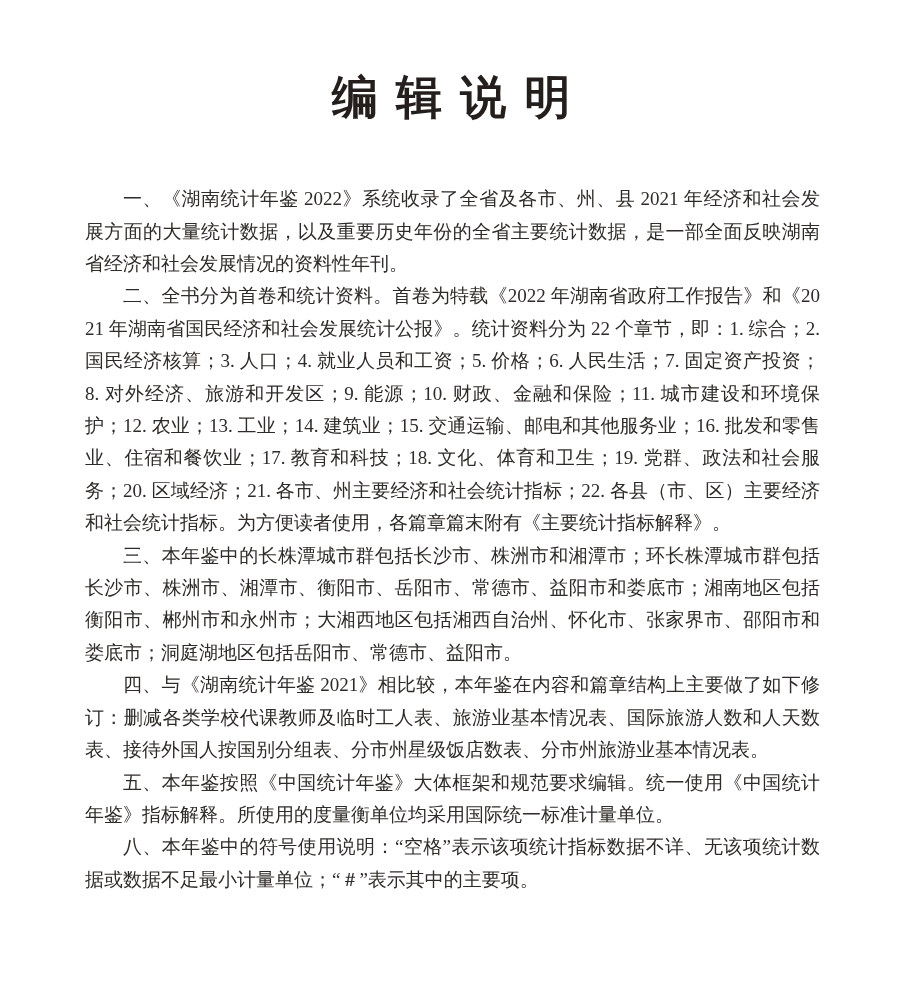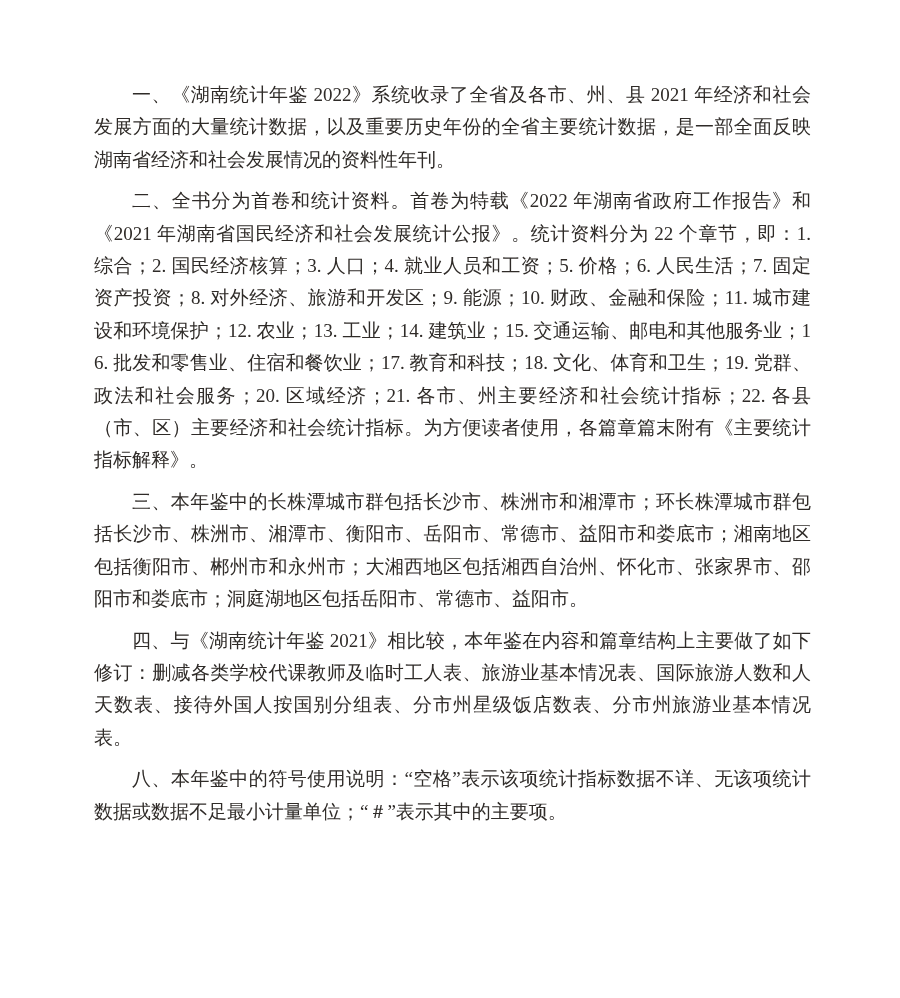--- a/index.html
+++ b/index.html
@@ -29,31 +29,33 @@
   }
   .doc-body {
     font-family: "Liberation Serif", serif;
     font-size: 19px;
     line-height: 32.4px;
     color: #2f2b28;
     text-align: justify;
     text-justify: inter-ideograph;
   }
   .doc-body p {
-    margin: 9px;
+    margin: 0;
     text-indent: 2em;
     word-break: break-all;
   }
 </style>
 </head>
 <body>
 
 <div class="page">
+  <h1 class="doc-title">编 辑 说 明</h1>
 
   <div class="doc-body">
     <p>一、《湖南统计年鉴 2022》系统收录了全省及各市、州、县 2021 年经济和社会发展方面的大量统计数据，以及重要历史年份的全省主要统计数据，是一部全面反映湖南省经济和社会发展情况的资料性年刊。</p>
     <p>二、全书分为首卷和统计资料。首卷为特载《2022 年湖南省政府工作报告》和《2021 年湖南省国民经济和社会发展统计公报》。统计资料分为 22 个章节，即：1. 综合；2. 国民经济核算；3. 人口；4. 就业人员和工资；5. 价格；6. 人民生活；7. 固定资产投资；8. 对外经济、旅游和开发区；9. 能源；10. 财政、金融和保险；11. 城市建设和环境保护；12. 农业；13. 工业；14. 建筑业；15. 交通运输、邮电和其他服务业；16. 批发和零售业、住宿和餐饮业；17. 教育和科技；18. 文化、体育和卫生；19. 党群、政法和社会服务；20. 区域经济；21. 各市、州主要经济和社会统计指标；22. 各县（市、区）主要经济和社会统计指标。为方便读者使用，各篇章篇末附有《主要统计指标解释》。</p>
     <p>三、本年鉴中的长株潭城市群包括长沙市、株洲市和湘潭市；环长株潭城市群包括长沙市、株洲市、湘潭市、衡阳市、岳阳市、常德市、益阳市和娄底市；湘南地区包括衡阳市、郴州市和永州市；大湘西地区包括湘西自治州、怀化市、张家界市、邵阳市和娄底市；洞庭湖地区包括岳阳市、常德市、益阳市。</p>
     <p>四、与《湖南统计年鉴 2021》相比较，本年鉴在内容和篇章结构上主要做了如下修订：删减各类学校代课教师及临时工人表、旅游业基本情况表、国际旅游人数和人天数表、接待外国人按国别分组表、分市州星级饭店数表、分市州旅游业基本情况表。</p>
+    <p>五、本年鉴按照《中国统计年鉴》大体框架和规范要求编辑。统一使用《中国统计年鉴》指标解释。所使用的度量衡单位均采用国际统一标准计量单位。</p>
     <p>八、本年鉴中的符号使用说明：“空格”表示该项统计指标数据不详、无该项统计数据或数据不足最小计量单位；“＃”表示其中的主要项。</p>
 
   </div>
 </div>
 
 </body></html>

